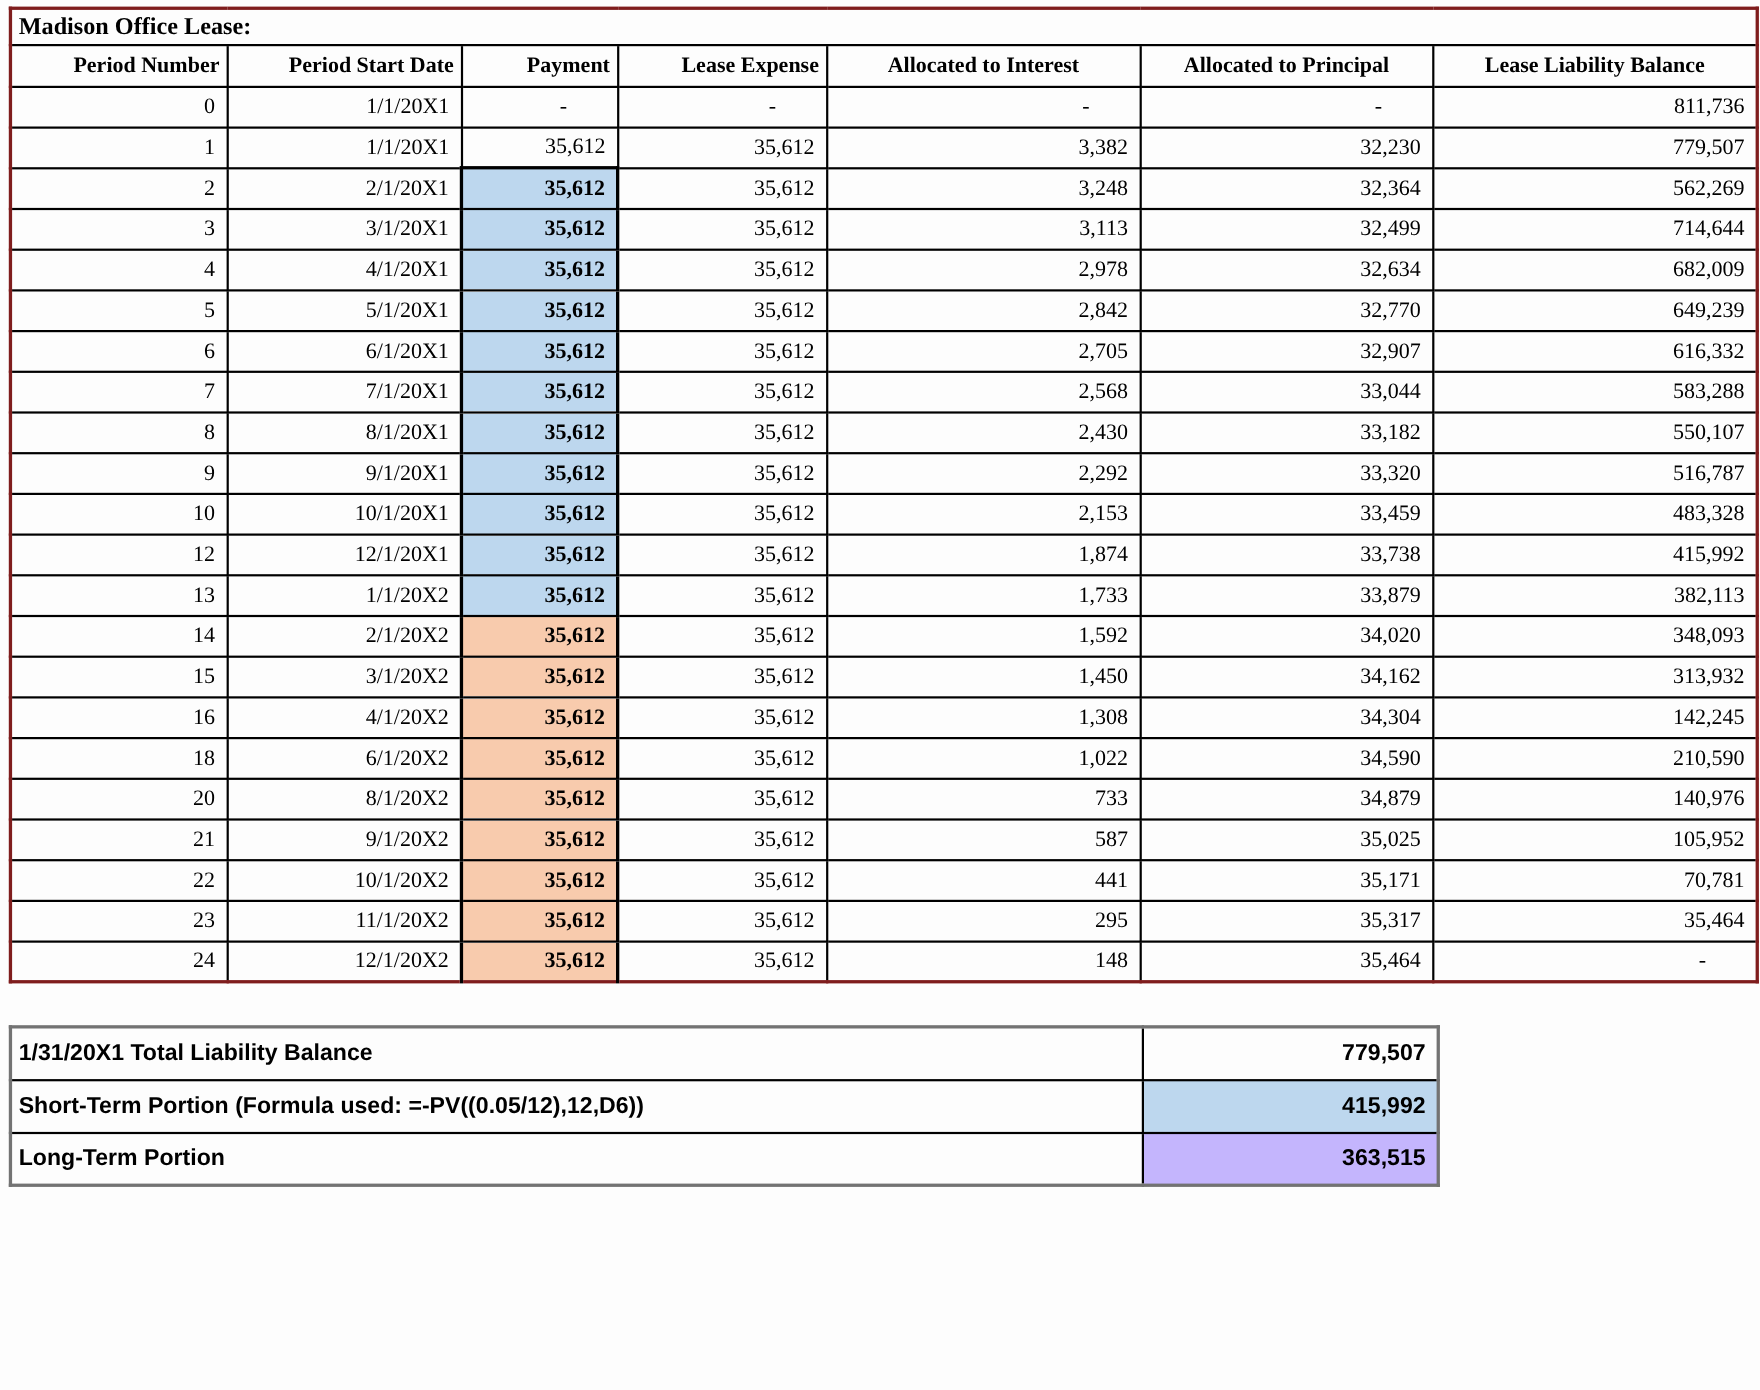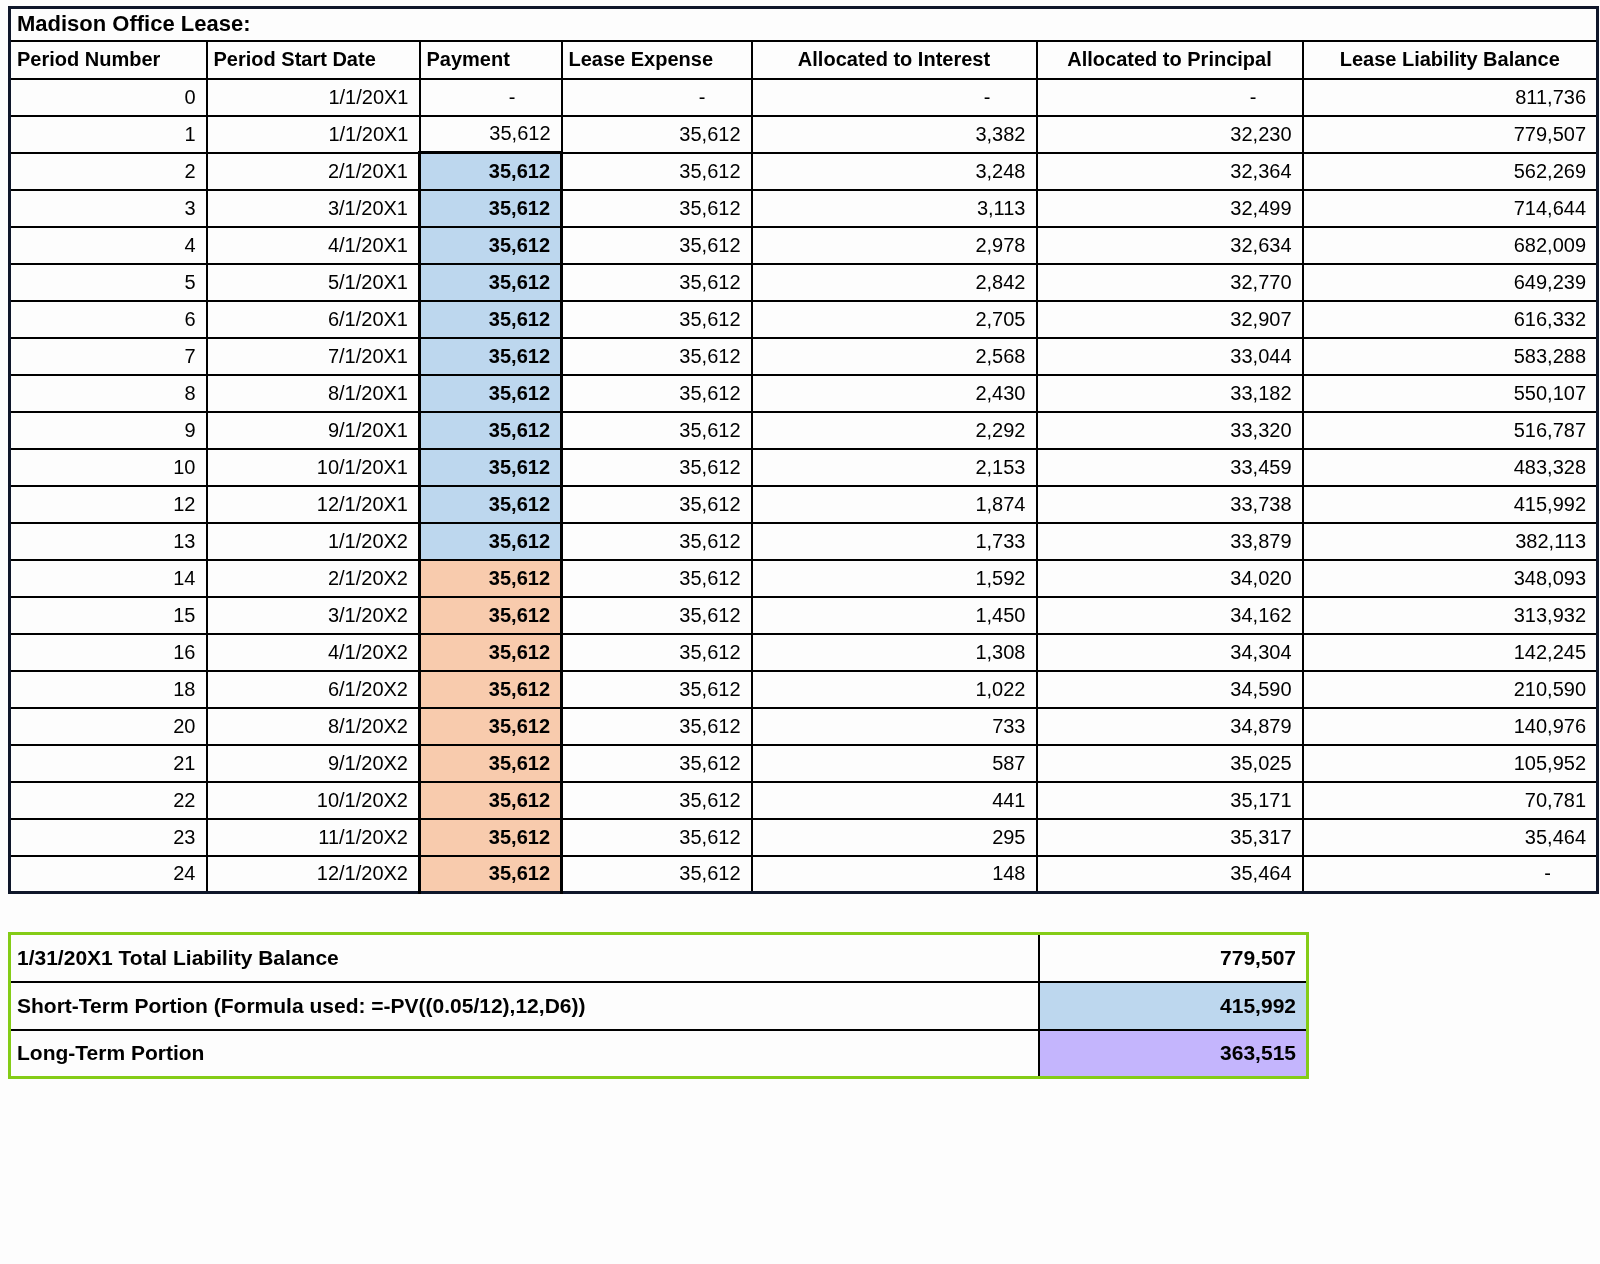--- a/index.html
+++ b/index.html
@@ -9,55 +9,55 @@
     background: #fdfdfd;
     font-family: "Liberation Sans", sans-serif;
     color: #000;
   }
   body { width: 1600px; height: 1264px; overflow: hidden; }
   .page { padding: 6px 0 0 8px; }
 
   table { border-collapse: collapse; table-layout: fixed; }
 
   
-  .main { border: 3px solid #0f172a; width: 1588px; }
+  .main { border: 3px solid #7f1d1d; width: 1588px; font-family: Liberation Serif, serif; }
   .main td {
     border: 2px solid #000;
     font-size: 20px;
     height: 37px;
     padding: 0 10px;
     text-align: right;
     white-space: nowrap;
     overflow: hidden;
   }
   .main .title-cell {
     font-weight: 700;
     font-size: 22px;
     text-align: left;
     height: 33px;
     padding: 0 6px;
   }
   .main .hdr {
     font-weight: 700;
     font-size: 20px;
-    text-align: left;
+    text-align: right;
     height: 38px;
     padding: 0 6px;
   }
   .main .hdr.center { text-align: center; padding: 0 20px; }
   .dash { padding-right: 45px !important; }
   .box {
     border-left: 3px solid #000 !important;
     border-right: 3px solid #000 !important;
     font-weight: 700;
   }
   .box-top { border-top: 3px solid #000 !important; }
 
   
-  .summary { border: 3px solid #84cc16; margin-top: 38px; width: 1298px; }
+  .summary { border: 3px solid #737373; margin-top: 38px; width: 1298px; }
   .summary td {
     border: 2px solid #000;
     font-weight: 700;
     font-size: 21px;
     height: 48px;
     padding: 0 10px;
     white-space: nowrap;
     overflow: hidden;
   }
   .summary .s-label { text-align: left; padding-left: 6px; }

